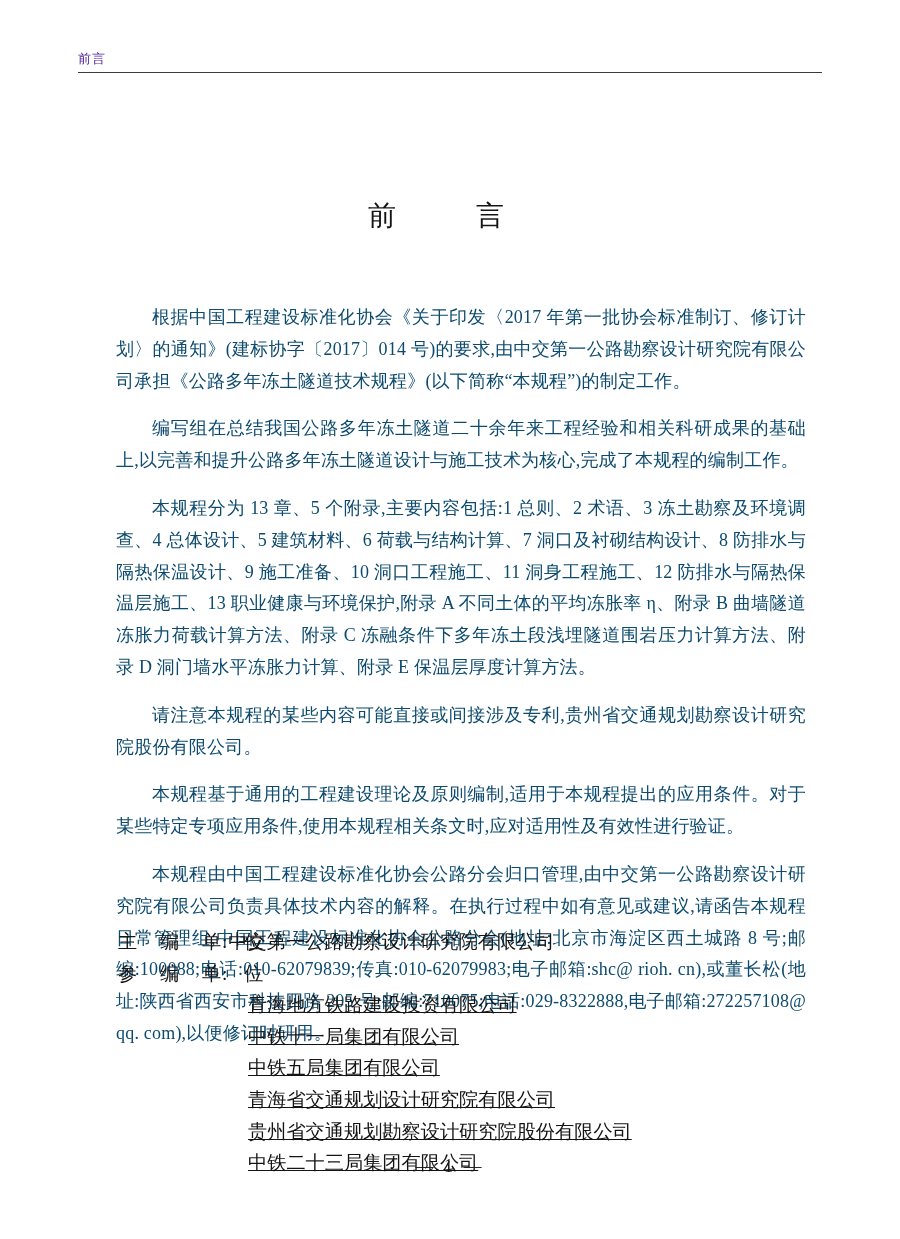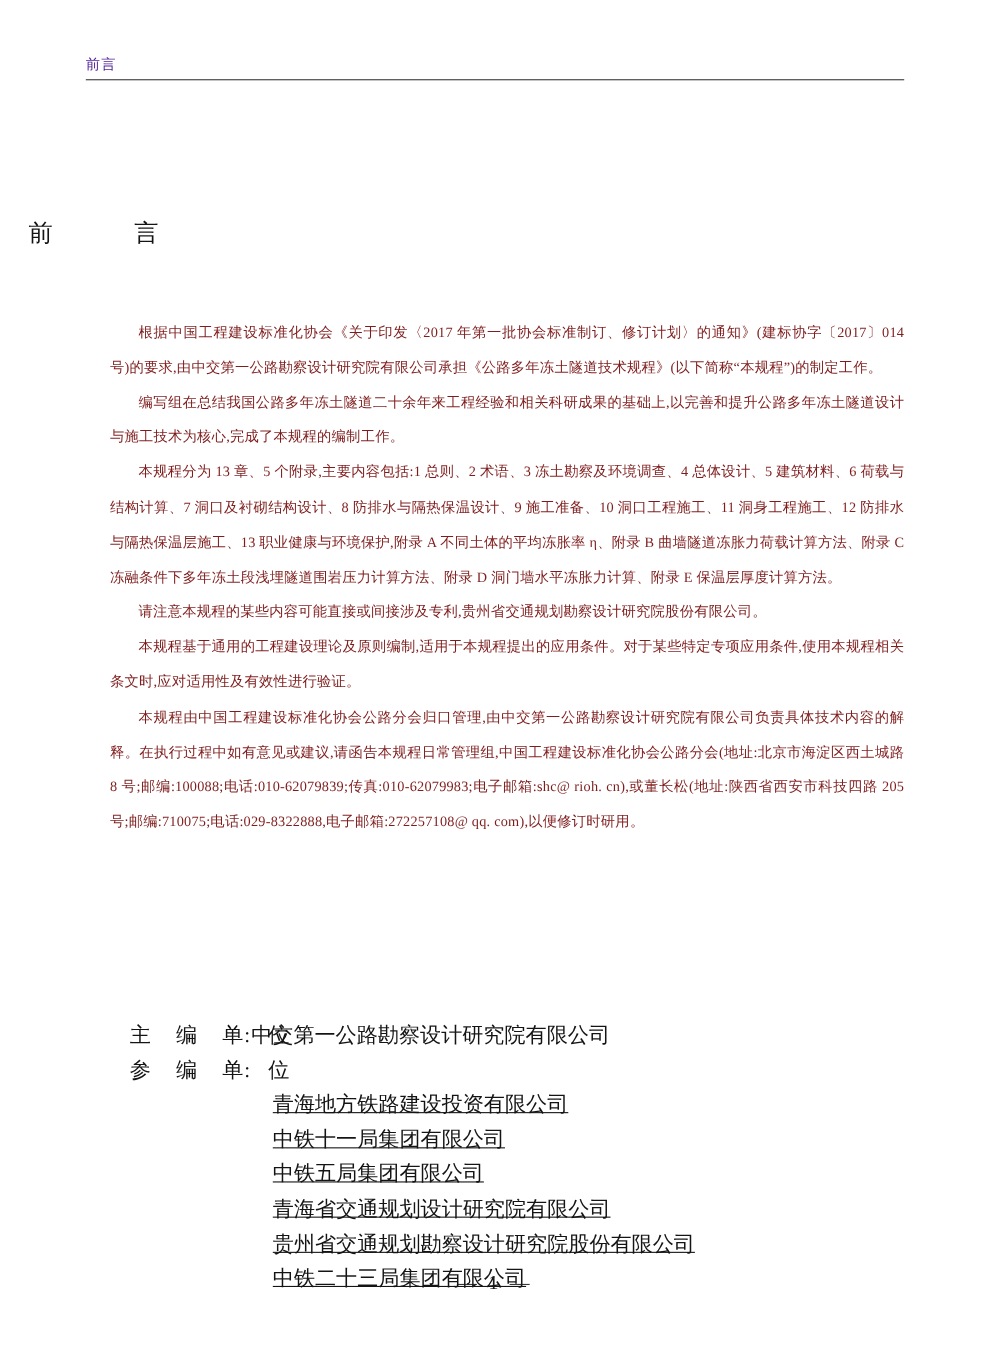--- a/index.html
+++ b/index.html
@@ -44,43 +44,44 @@
     border-top: 1.6px solid #3a3a3a;
     width: 100%;
   }
 
   
   .doc-title {
     position: absolute;
     left: 0;
     top: 197px;
     width: 872px;
-    font-size: 22px;
+    text-align: center;
+    font-size: 28px;
     letter-spacing: 26px;
     text-indent: 26px;
     font-weight: 500;
     color: #141414;
   }
 
   
   .body-zone {
     position: absolute;
     left: 100px;
     top: 286px;
     width: 722px;
   }
 
   p.para {
-    margin: 0;
-    font-size: 13px;
+    margin: 16px;
+    font-size: 18px;
     line-height: 31.8px;
     text-indent: 2em;
     text-align: justify;
     text-justify: inter-ideograph;
-    color: #7f1d1d;
+    color: #0c4a6e;
     letter-spacing: 0.2px;
   }
 
   
   .units-zone {
     position: absolute;
     left: 118px;
     top: 926px;
     width: 700px;
   }

